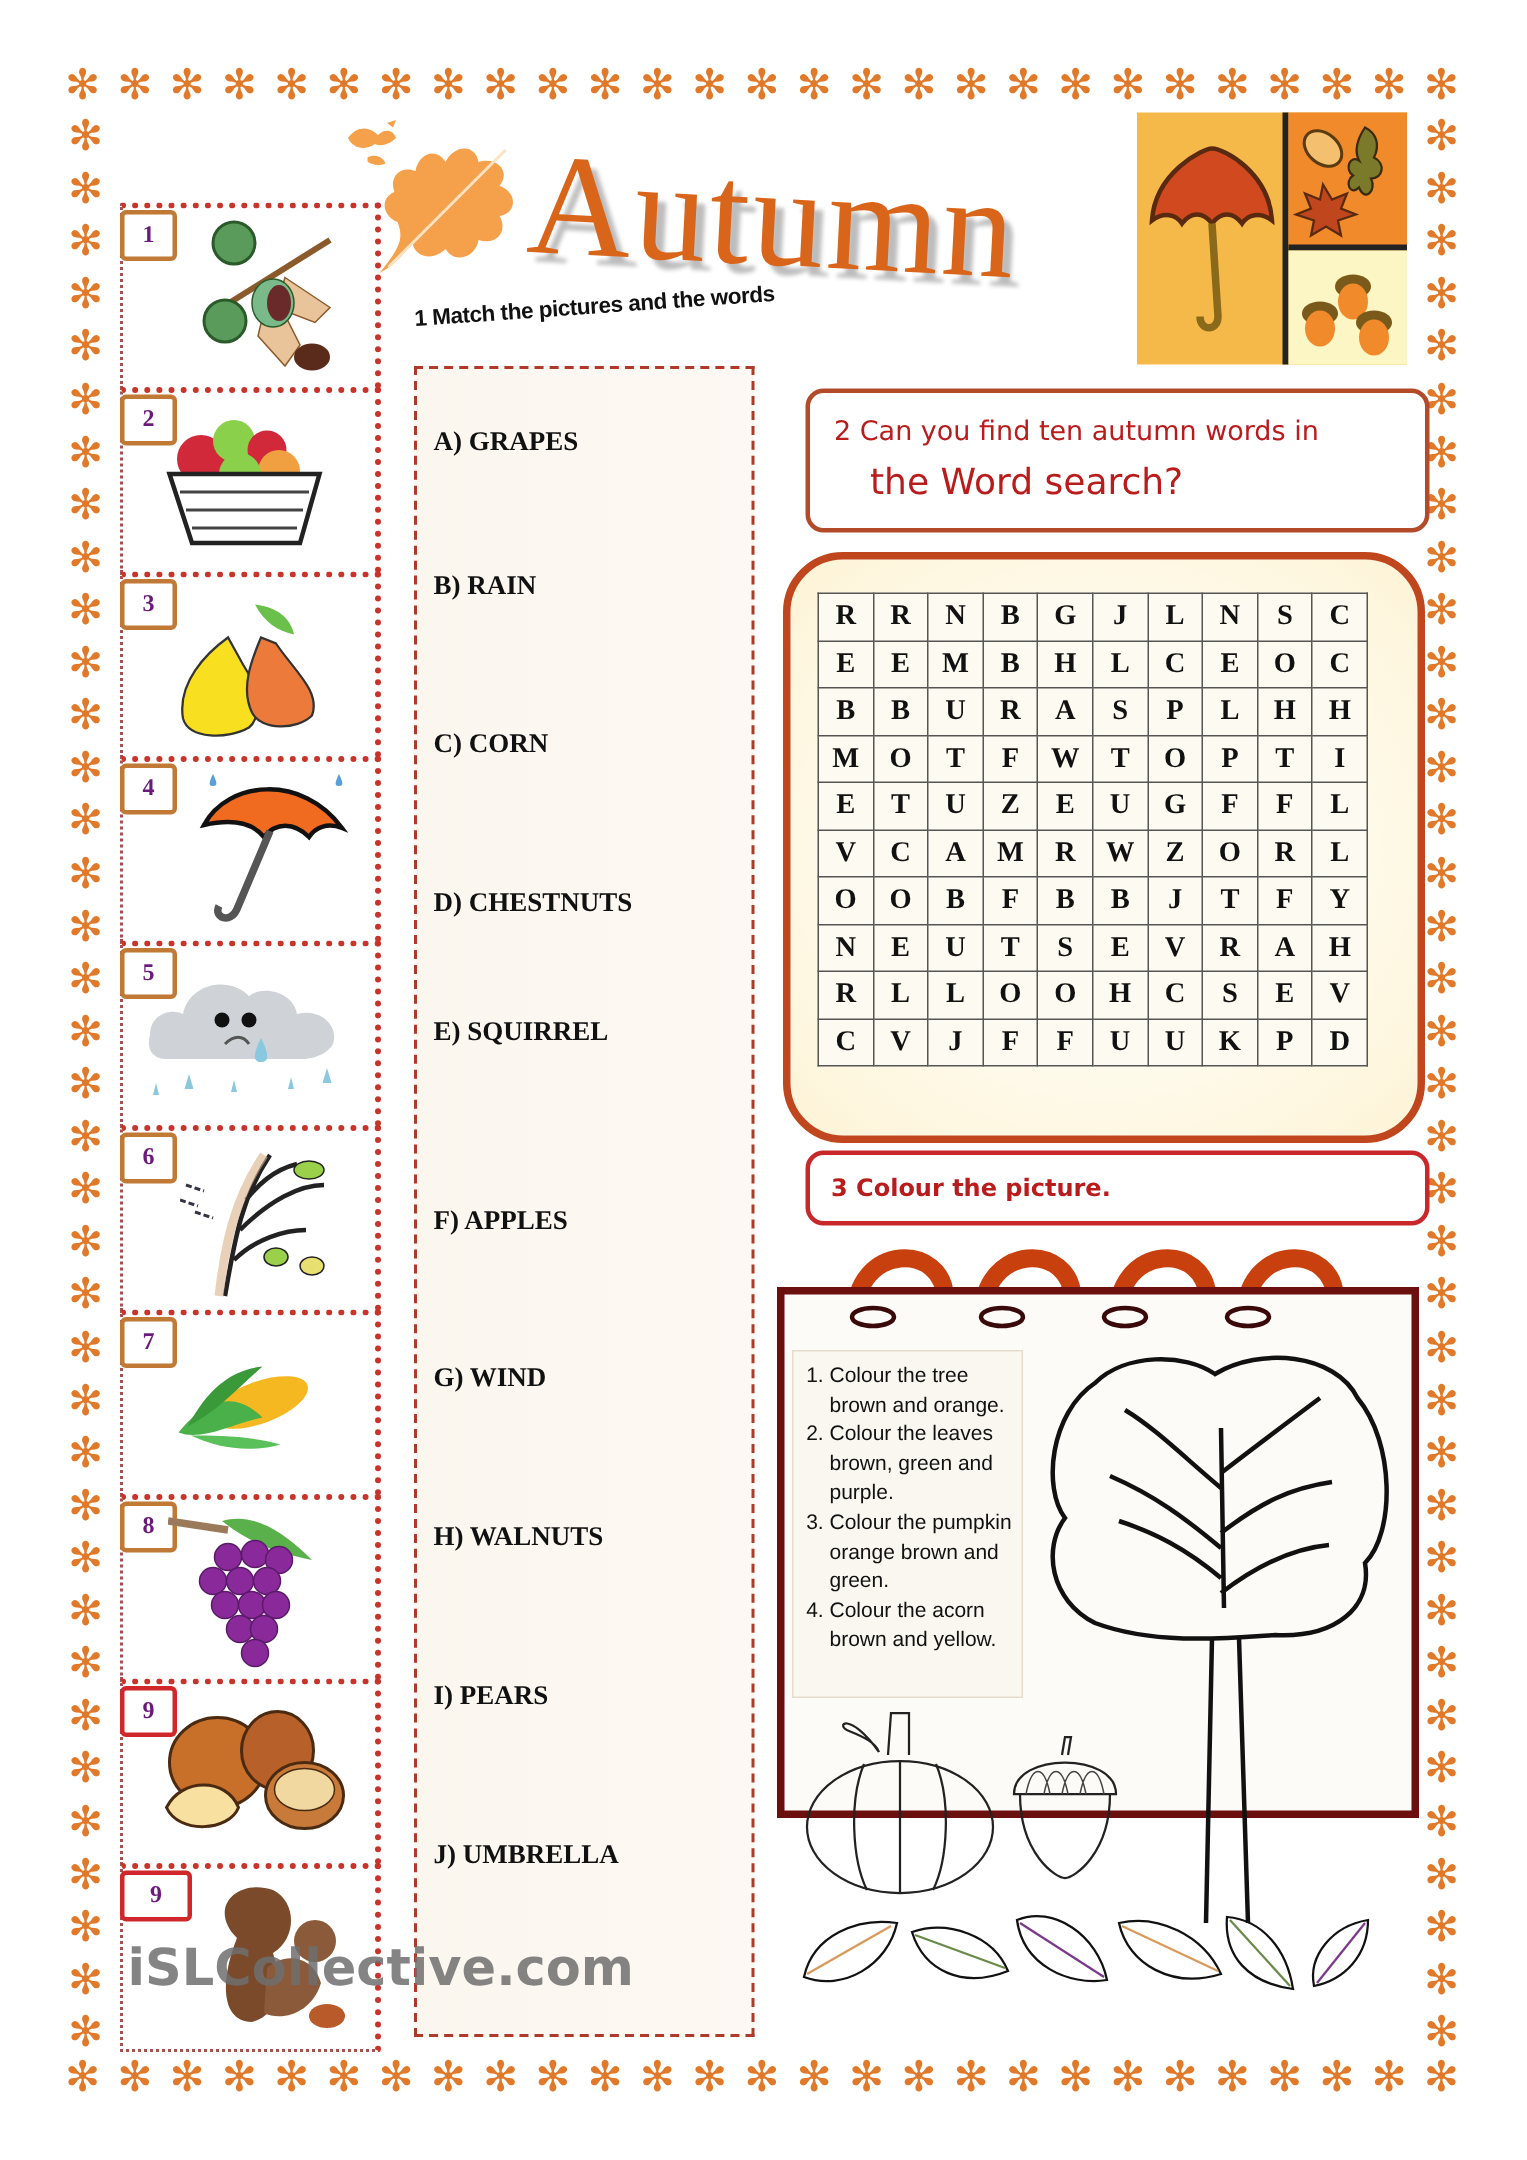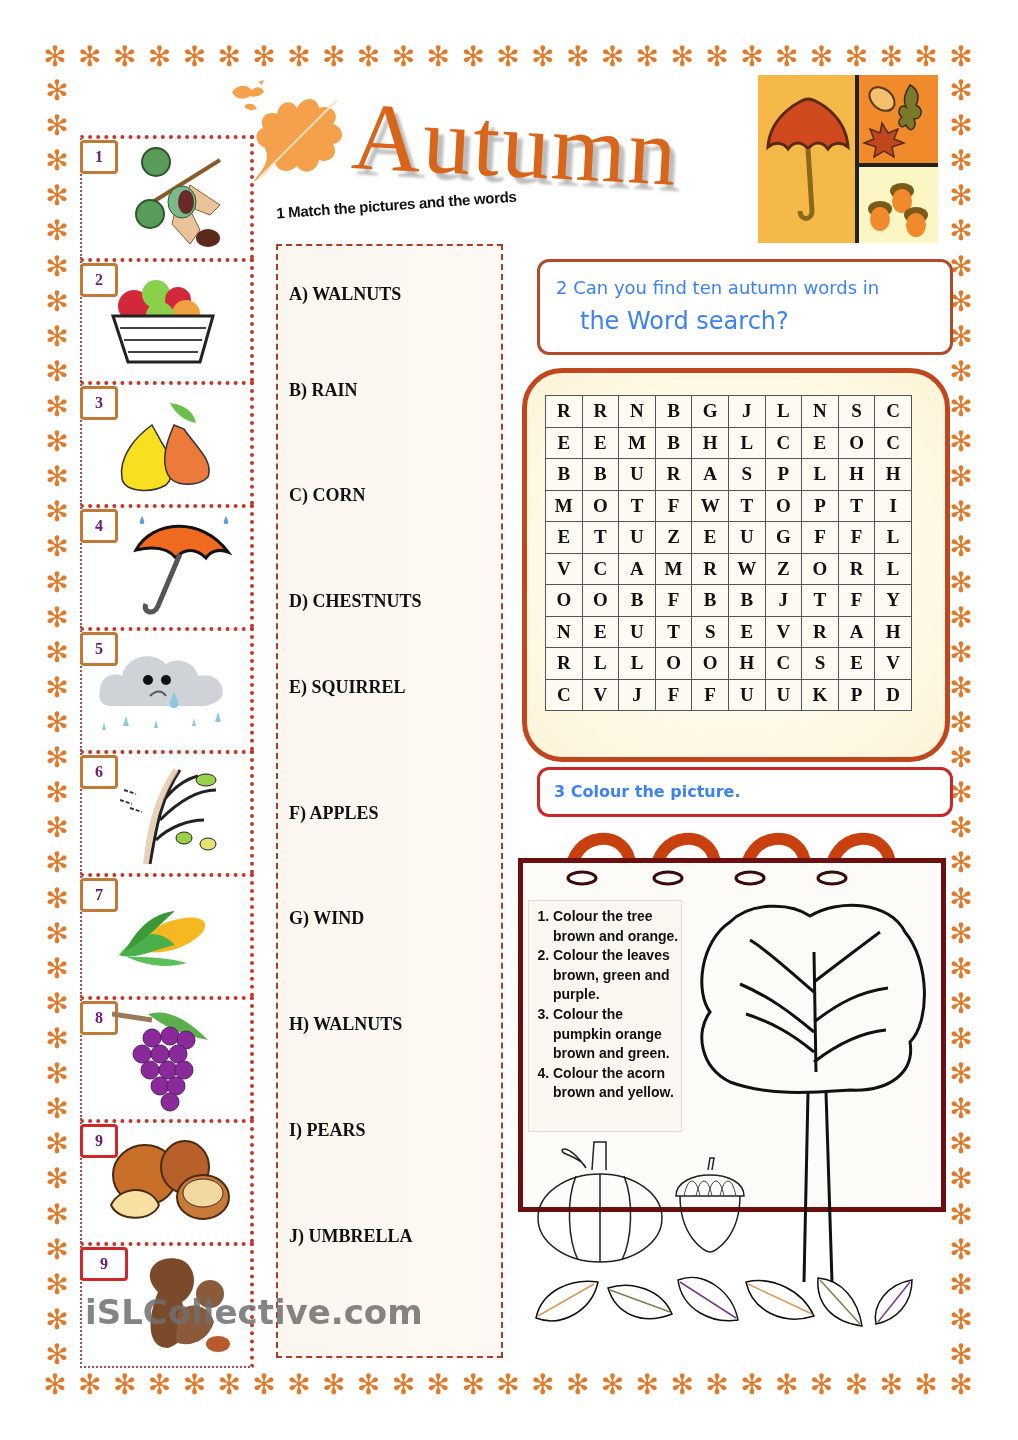--- a/index.html
+++ b/index.html
@@ -15,28 +15,28 @@
   .subtitle{position:absolute;left:276px;top:196px;font-family:"Liberation Sans",sans-serif;font-weight:bold;font-size:15px;color:#111;transform:rotate(-4deg);letter-spacing:-0.3px;}
   
   .pic-cell{position:absolute;left:80px;width:168px;border-top:4px dotted #c8332a;border-right:4px dotted #c8332a;border-left:2px dotted #a85050;}
   .num-badge{position:absolute;left:80px;width:32px;height:28px;background:#fff;border:3px solid #c07a35;border-radius:4px;color:#6a1a7a;font-weight:bold;font-size:16px;text-align:center;line-height:28px;font-family:"Liberation Serif",serif;}
   .num-badge.red{border-color:#d0282a;}
   .pic{position:absolute;}
   
   .word-box{position:absolute;left:276px;top:244px;width:223px;height:1110px;border:2px dashed #b03a2a;background:linear-gradient(90deg,#fbf7ef,#fdf8f3);}
   .word{position:absolute;left:289px;font-family:"Liberation Serif",serif;font-weight:bold;font-size:18px;color:#111;}
   
-  .q-box{position:absolute;border:3px solid #b34a2a;border-radius:12px;background:#fff;font-family:"DejaVu Sans",sans-serif;color:#3b82f6;}
+  .q-box{position:absolute;border:3px solid #b34a2a;border-radius:12px;background:#fff;font-family:"DejaVu Sans",sans-serif;color:#b91c1c;}
   
   .ws-frame{position:absolute;left:522px;top:368px;width:418px;height:384px;border:5px solid #c0461e;border-radius:40px;background:radial-gradient(ellipse at center,#fffdf2 40%,#fdf3d6 100%);}
   .ws-grid{position:absolute;left:545px;top:395px;border-collapse:collapse;}
   .ws-grid td{width:35.6px;height:30.5px;border:1px solid #555;text-align:center;font-family:"Liberation Serif",serif;font-weight:bold;font-size:19px;color:#111;padding:0;background:#fdfaf1;}
   
   .colour-frame{position:absolute;left:518px;top:858px;width:418px;height:344px;border:5px solid #6b0f0f;background:#fdfbf8;}
-  .instructions{position:absolute;left:528px;top:900px;width:152px;height:230px;border:1px solid #e6dccc;background:#faf7f0;font-family:"Liberation Sans",sans-serif;font-size:14px;line-height:19.6px;color:#111;font-weight:bold;}
+  .instructions{position:absolute;left:528px;top:900px;width:152px;height:230px;border:1px solid #e6dccc;background:#faf7f0;font-family:"Liberation Sans",sans-serif;font-size:14px;line-height:19.6px;color:#111;}
   .instructions ol{margin:6px 0 0 0;padding-left:24px;}
   .watermark{position:absolute;left:85px;top:1292px;font-family:"DejaVu Sans",sans-serif;font-weight:bold;font-size:34px;color:rgba(110,110,110,0.85);letter-spacing:0px;}
 </style>
 </head>
 <body>
 
 <div class="star-row" style="left:42px;top:44px;width:932px;">
   <span class="star">✻</span>
     <span class="star">✻</span>
     <span class="star">✻</span>
@@ -309,21 +309,21 @@
   <path d="M6,70 c10,-20 40,-20 48,0 c-6,16 -40,18 -48,0z" fill="#f8e0a0" stroke="#4a2a10" stroke-width="2"></path>
 </svg>
 <svg class="pic" style="left:128px;top:1252px;width:110px;height:105px;" viewBox="0 0 110 105">
   <path d="M30,40 C10,20 30,0 54,8 C70,16 70,40 54,50 C60,70 60,90 40,96 C20,96 18,70 30,40 Z" fill="#7a4a2a"></path>
   <circle cx="82" cy="42" r="14" fill="#8a5a3a"></circle>
   <path d="M50,60 C60,50 80,50 86,70 C80,90 60,96 48,90 Z" fill="#8a5a3a"></path>
   <ellipse cx="90" cy="92" rx="12" ry="8" fill="#b85a2a"></ellipse>
 </svg>
 
 <div class="word-box"></div>
-<div class="word" style="top:284px;">A) WALNUTS</div>
+<div class="word" style="top:284px;">A) GRAPES</div>
 <div class="word" style="top:380px;">B) RAIN</div>
 <div class="word" style="top:485px;">C) CORN</div>
 <div class="word" style="top:591px;">D) CHESTNUTS</div>
 <div class="word" style="top:677px;">E) SQUIRREL</div>
 <div class="word" style="top:803px;">F) APPLES</div>
 <div class="word" style="top:908px;">G) WIND</div>
 <div class="word" style="top:1014px;">H) WALNUTS</div>
 <div class="word" style="top:1120px;">I) PEARS</div>
 <div class="word" style="top:1226px;">J) UMBRELLA</div>
 

